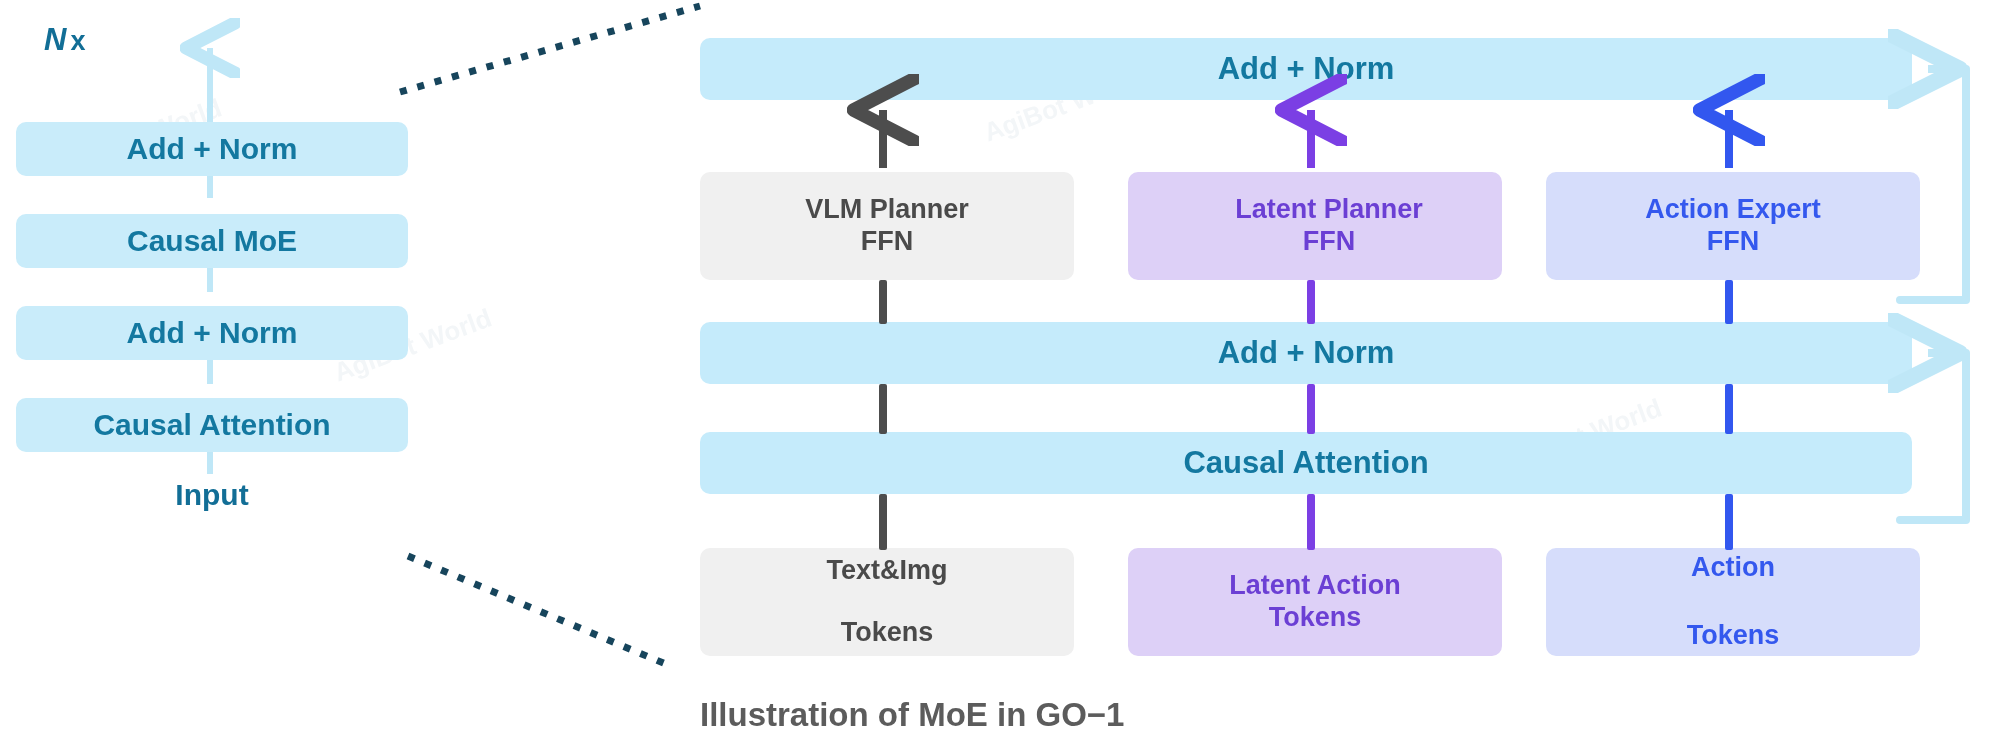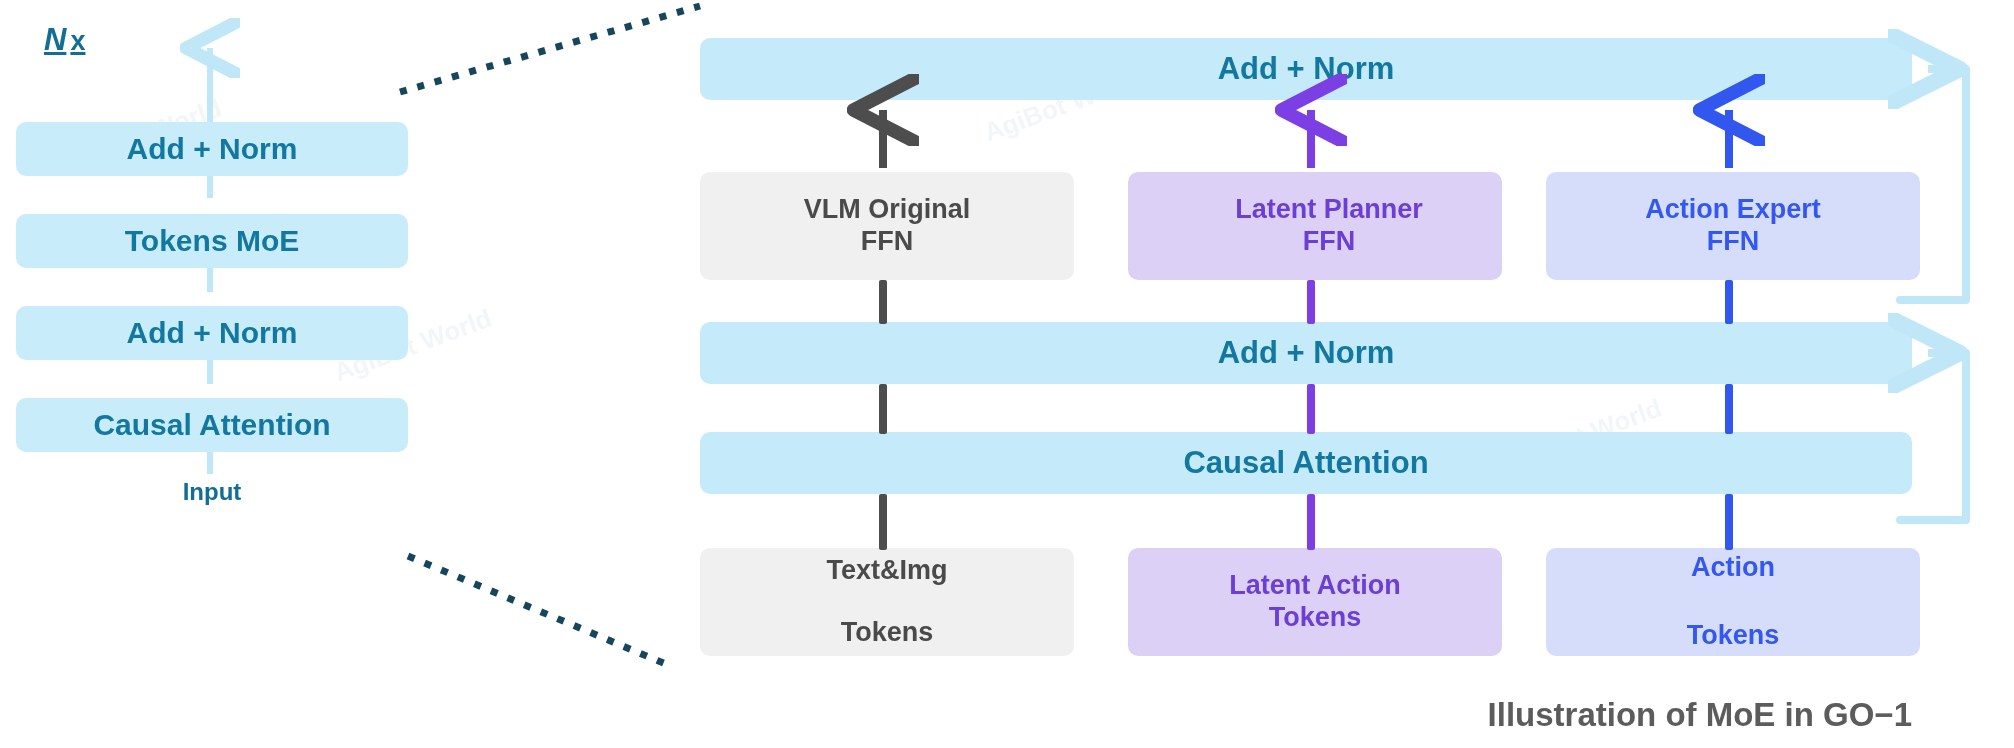--- a/index.html
+++ b/index.html
@@ -14,21 +14,21 @@
        font-weight:700;line-height:1.18;}
 
   
   .lbox{background:#c9ecfa;color:#1378a0;font-size:30px;}
   .lwire{position:absolute;background:#bfe7f7;width:6px;}
 
   .nx{position:absolute;color:#126e96;font-size:31px;font-weight:700;}
   .nx i{font-style:italic;font-weight:800;}
   .nx span.x{font-style:normal;font-weight:600;font-size:27px;margin-left:4px;}
 
-  .inputlbl{position:absolute;color:#126e96;font-size:24px;font-weight:700;
+  .inputlbl{position:absolute;color:#126e96;font-size:30px;font-weight:700;
             text-align:center;}
 
   
   .bar{background:#c5ebfb;color:#1378a0;font-size:31px;}
 
   
   .colbox{font-size:27px;}
   .gray {background:#f0f0f0;color:#4a4a4a;}
   .purp {background:#ddd0f7;color:#6b3fd4;}
   .blue {background:#d6ddfb;color:#3458ee;}
@@ -36,64 +36,64 @@
   
   .seg{position:absolute;width:8px;border-radius:2px;}
   .seg.g{background:#4d4d4d;}
   .seg.p{background:#7b3fe4;}
   .seg.b{background:#3257ef;}
 
   svg.overlay{position:absolute;left:0;top:0;width:2014px;height:748px;
               pointer-events:none;}
 
   .caption{position:absolute;color:#5c5c5c;font-size:33px;font-weight:700;
-           text-align:right;}
+           text-align:left;}
 
   
   .wm{position:absolute;color:#f3f6f8;font-size:26px;font-weight:700;
       transform:rotate(-20deg);white-space:nowrap;user-select:none;}
 </style>
 </head>
 <body>
 
 <div class="stage">
 
   <div class="wm" style="left:60px;top:120px;">AgiBot World</div>
   <div class="wm" style="left:330px;top:330px;">AgiBot World</div>
   <div class="wm" style="left:980px;top:90px;">AgiBot World</div>
   <div class="wm" style="left:1500px;top:420px;">AgiBot World</div>
 
-  <div class="nx" style="left:44px;top:22px;text-decoration:underline;">
+  <div class="nx" style="left:44px;top:22px;">
     <i>N</i><span class="x">x</span>
   </div>
 
   <div class="lwire" style="left:207px;top:60px;height:62px;"></div>
   <div class="lwire" style="left:207px;top:148px;height:50px;"></div>
   <div class="lwire" style="left:207px;top:240px;height:52px;"></div>
   <div class="lwire" style="left:207px;top:332px;height:52px;"></div>
   <div class="lwire" style="left:207px;top:424px;height:50px;"></div>
 
   <div class="box lbox" style="left:16px;top:122px;width:392px;height:54px;">Add + Norm</div>
 
-  <div class="box lbox" style="left:16px;top:214px;width:392px;height:54px;">Tokens MoE</div>
+  <div class="box lbox" style="left:16px;top:214px;width:392px;height:54px;">Causal MoE</div>
 
   <div class="box lbox" style="left:16px;top:306px;width:392px;height:54px;">Add + Norm</div>
 
   <div class="box lbox" style="left:16px;top:398px;width:392px;height:54px;">Causal Attention</div>
 
   <div class="inputlbl" style="left:16px;top:478px;width:392px;">Input</div>
 
   <div class="box bar" style="left:700px;top:38px;width:1212px;height:62px;">Add + Norm</div>
 
   <div class="box bar" style="left:700px;top:322px;width:1212px;height:62px;">Add + Norm</div>
 
   <div class="box bar" style="left:700px;top:432px;width:1212px;height:62px;">Causal Attention</div>
 
   <div class="box colbox gray" style="left:700px;top:172px;width:374px;height:108px;flex-direction:column;">
-    <span>VLM Original</span>
+    <span>VLM Planner</span>
     <span>FFN</span>
   </div>
 
   <div class="box colbox purp" style="left:1128px;top:172px;width:374px;height:108px;flex-direction:column;padding-left:28px;">
     <span>Latent Planner</span>
     <span>FFN</span>
   </div>
 
   <div class="box colbox blue" style="left:1546px;top:172px;width:374px;height:108px;flex-direction:column;">
     <span>Action Expert</span>

